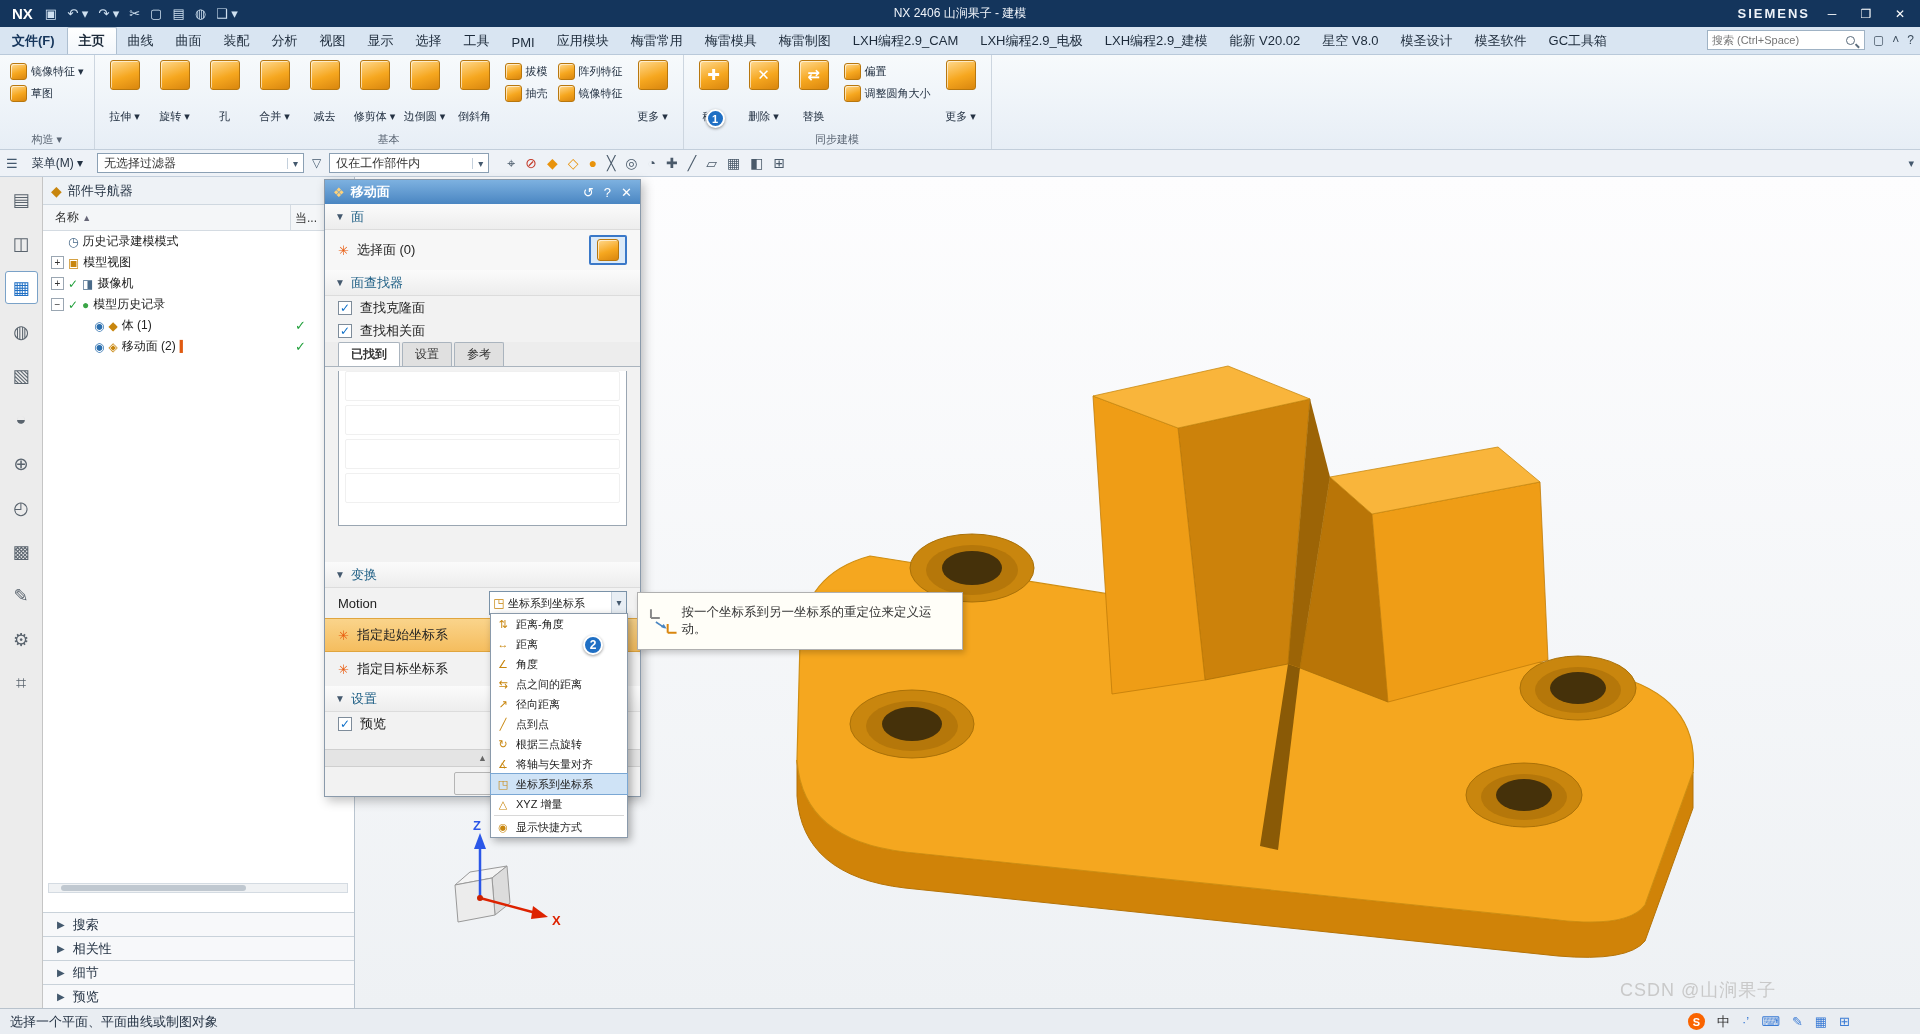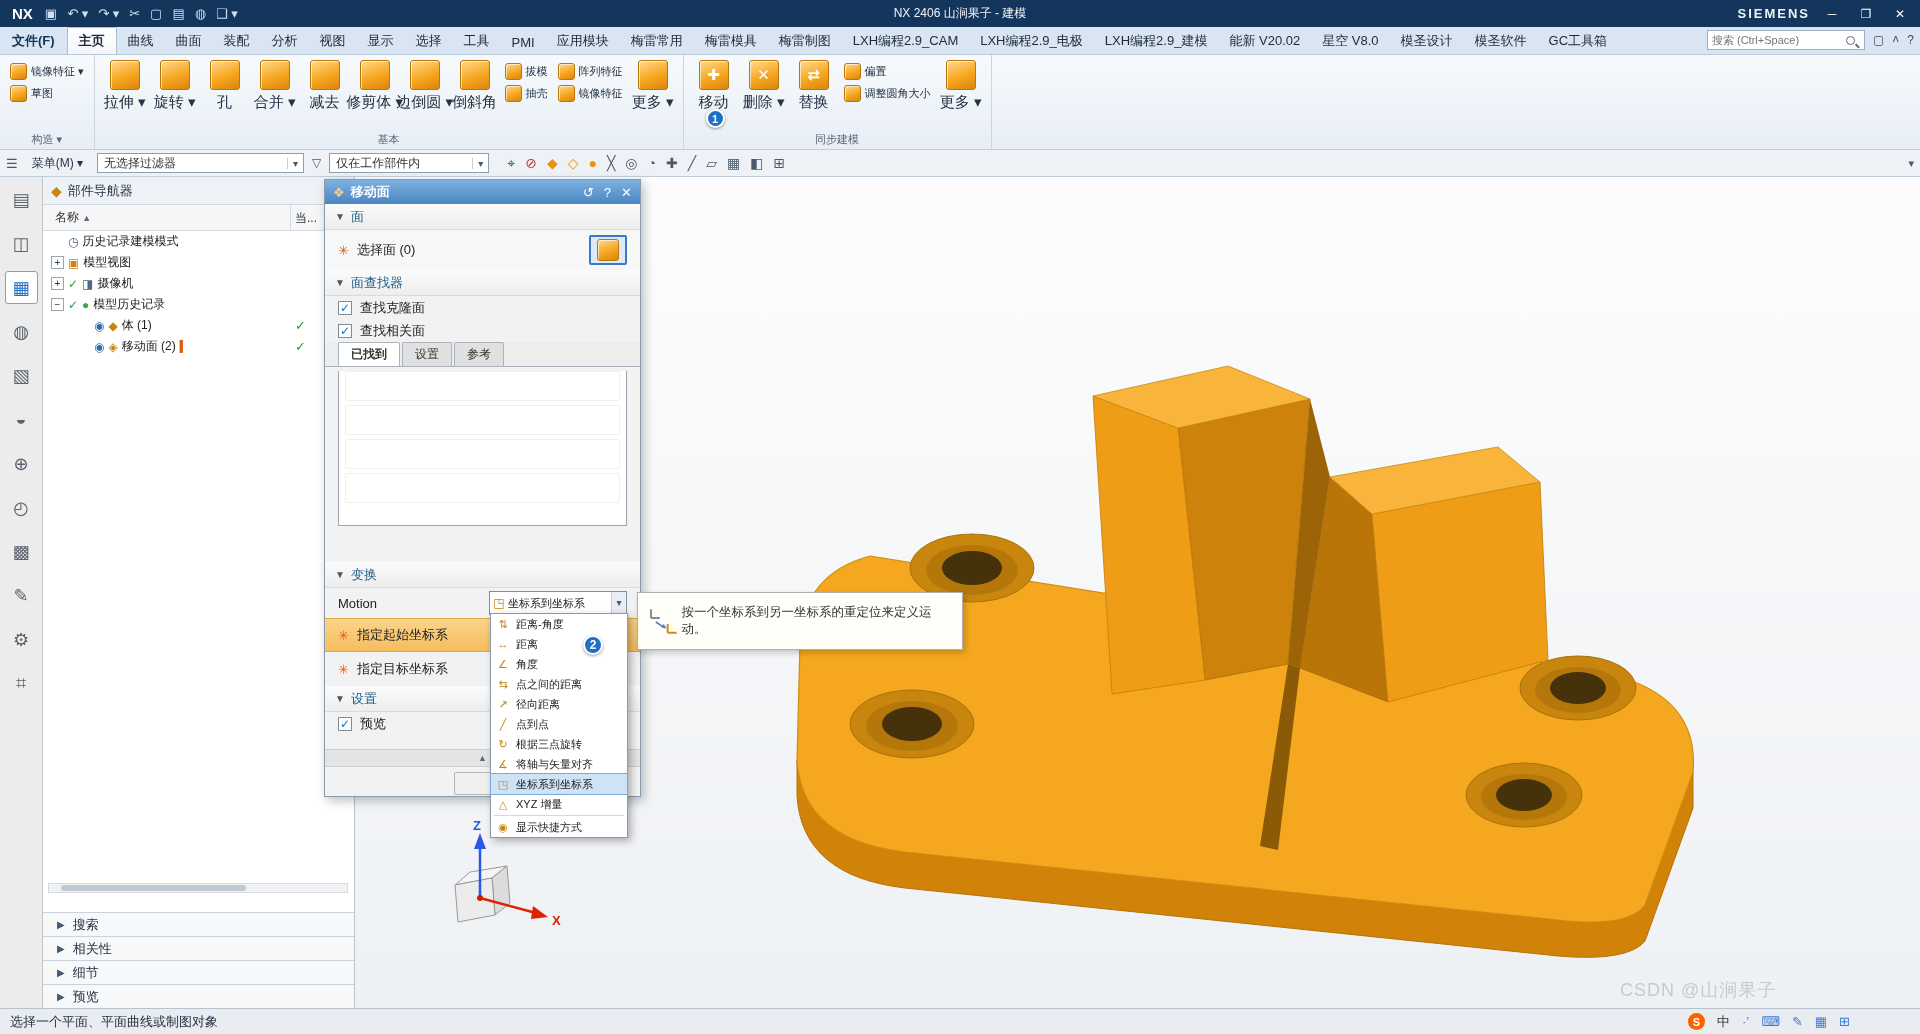--- a/index.html
+++ b/index.html
@@ -34,21 +34,21 @@
   .ribbon { position:absolute; left:0; top:55px; width:1920px; height:95px; background:linear-gradient(#f7fafc,#e7eef6); border-bottom:1px solid #c2cedb; display:flex; }
   .rgroup { display:flex; flex-direction:column; padding:2px 6px 0 6px; border-right:1px solid #cdd6e0; }
   .rbody { display:flex; align-items:flex-start; gap:2px; flex:1; }
   .rlabel { text-align:center; font-size:11px; color:#5a6573; height:18px; line-height:16px; }
   .rbtn-lg { position:relative; width:48px; display:flex; flex-direction:column; align-items:center; padding-top:3px; cursor:default; }
   .icon3d { width:30px; height:30px; border:1px solid #b8770e; border-radius:3px;
     background:linear-gradient(160deg,#ffd98f 0%,#f6a71f 55%,#d9860e 100%);
     box-shadow:inset 1px 1px 0 rgba(255,255,255,.6); display:flex; align-items:center; justify-content:center;
     color:#fff; font-size:15px; font-weight:bold; }
   .icon3d.sm { width:17px; height:17px; font-size:10px; }
-  .rlbl { font-size:15px; color:#243243; margin-top:3px; white-space:nowrap; }
+  .rlbl { font-size:11px; color:#243243; margin-top:19px; white-space:nowrap; }
   .scol { display:flex; flex-direction:column; justify-content:flex-start; gap:3px; padding-top:5px; }
   .rbtn-sm { display:flex; align-items:center; gap:4px; padding:1px 4px; cursor:default; }
   .rlbl-sm { font-size:11px; color:#243243; white-space:nowrap; }
   .stepbadge { position:absolute; left:16px; top:52px; width:19px; height:19px; border-radius:50%;
     background:#1f6fc4; border:2px solid #fff; color:#fff; font-size:11px; font-weight:bold;
     display:flex; align-items:center; justify-content:center; z-index:60; box-shadow:0 1px 3px rgba(0,0,0,.4); }
 
   
   .utilbar { position:absolute; left:0; top:150px; width:1920px; height:27px; background:#eef2f7; border-bottom:1px solid #c2cedb; display:flex; align-items:center; gap:8px; padding:0 6px; }
   .menubtn { font-size:12px; color:#243243; padding:2px 6px; }

